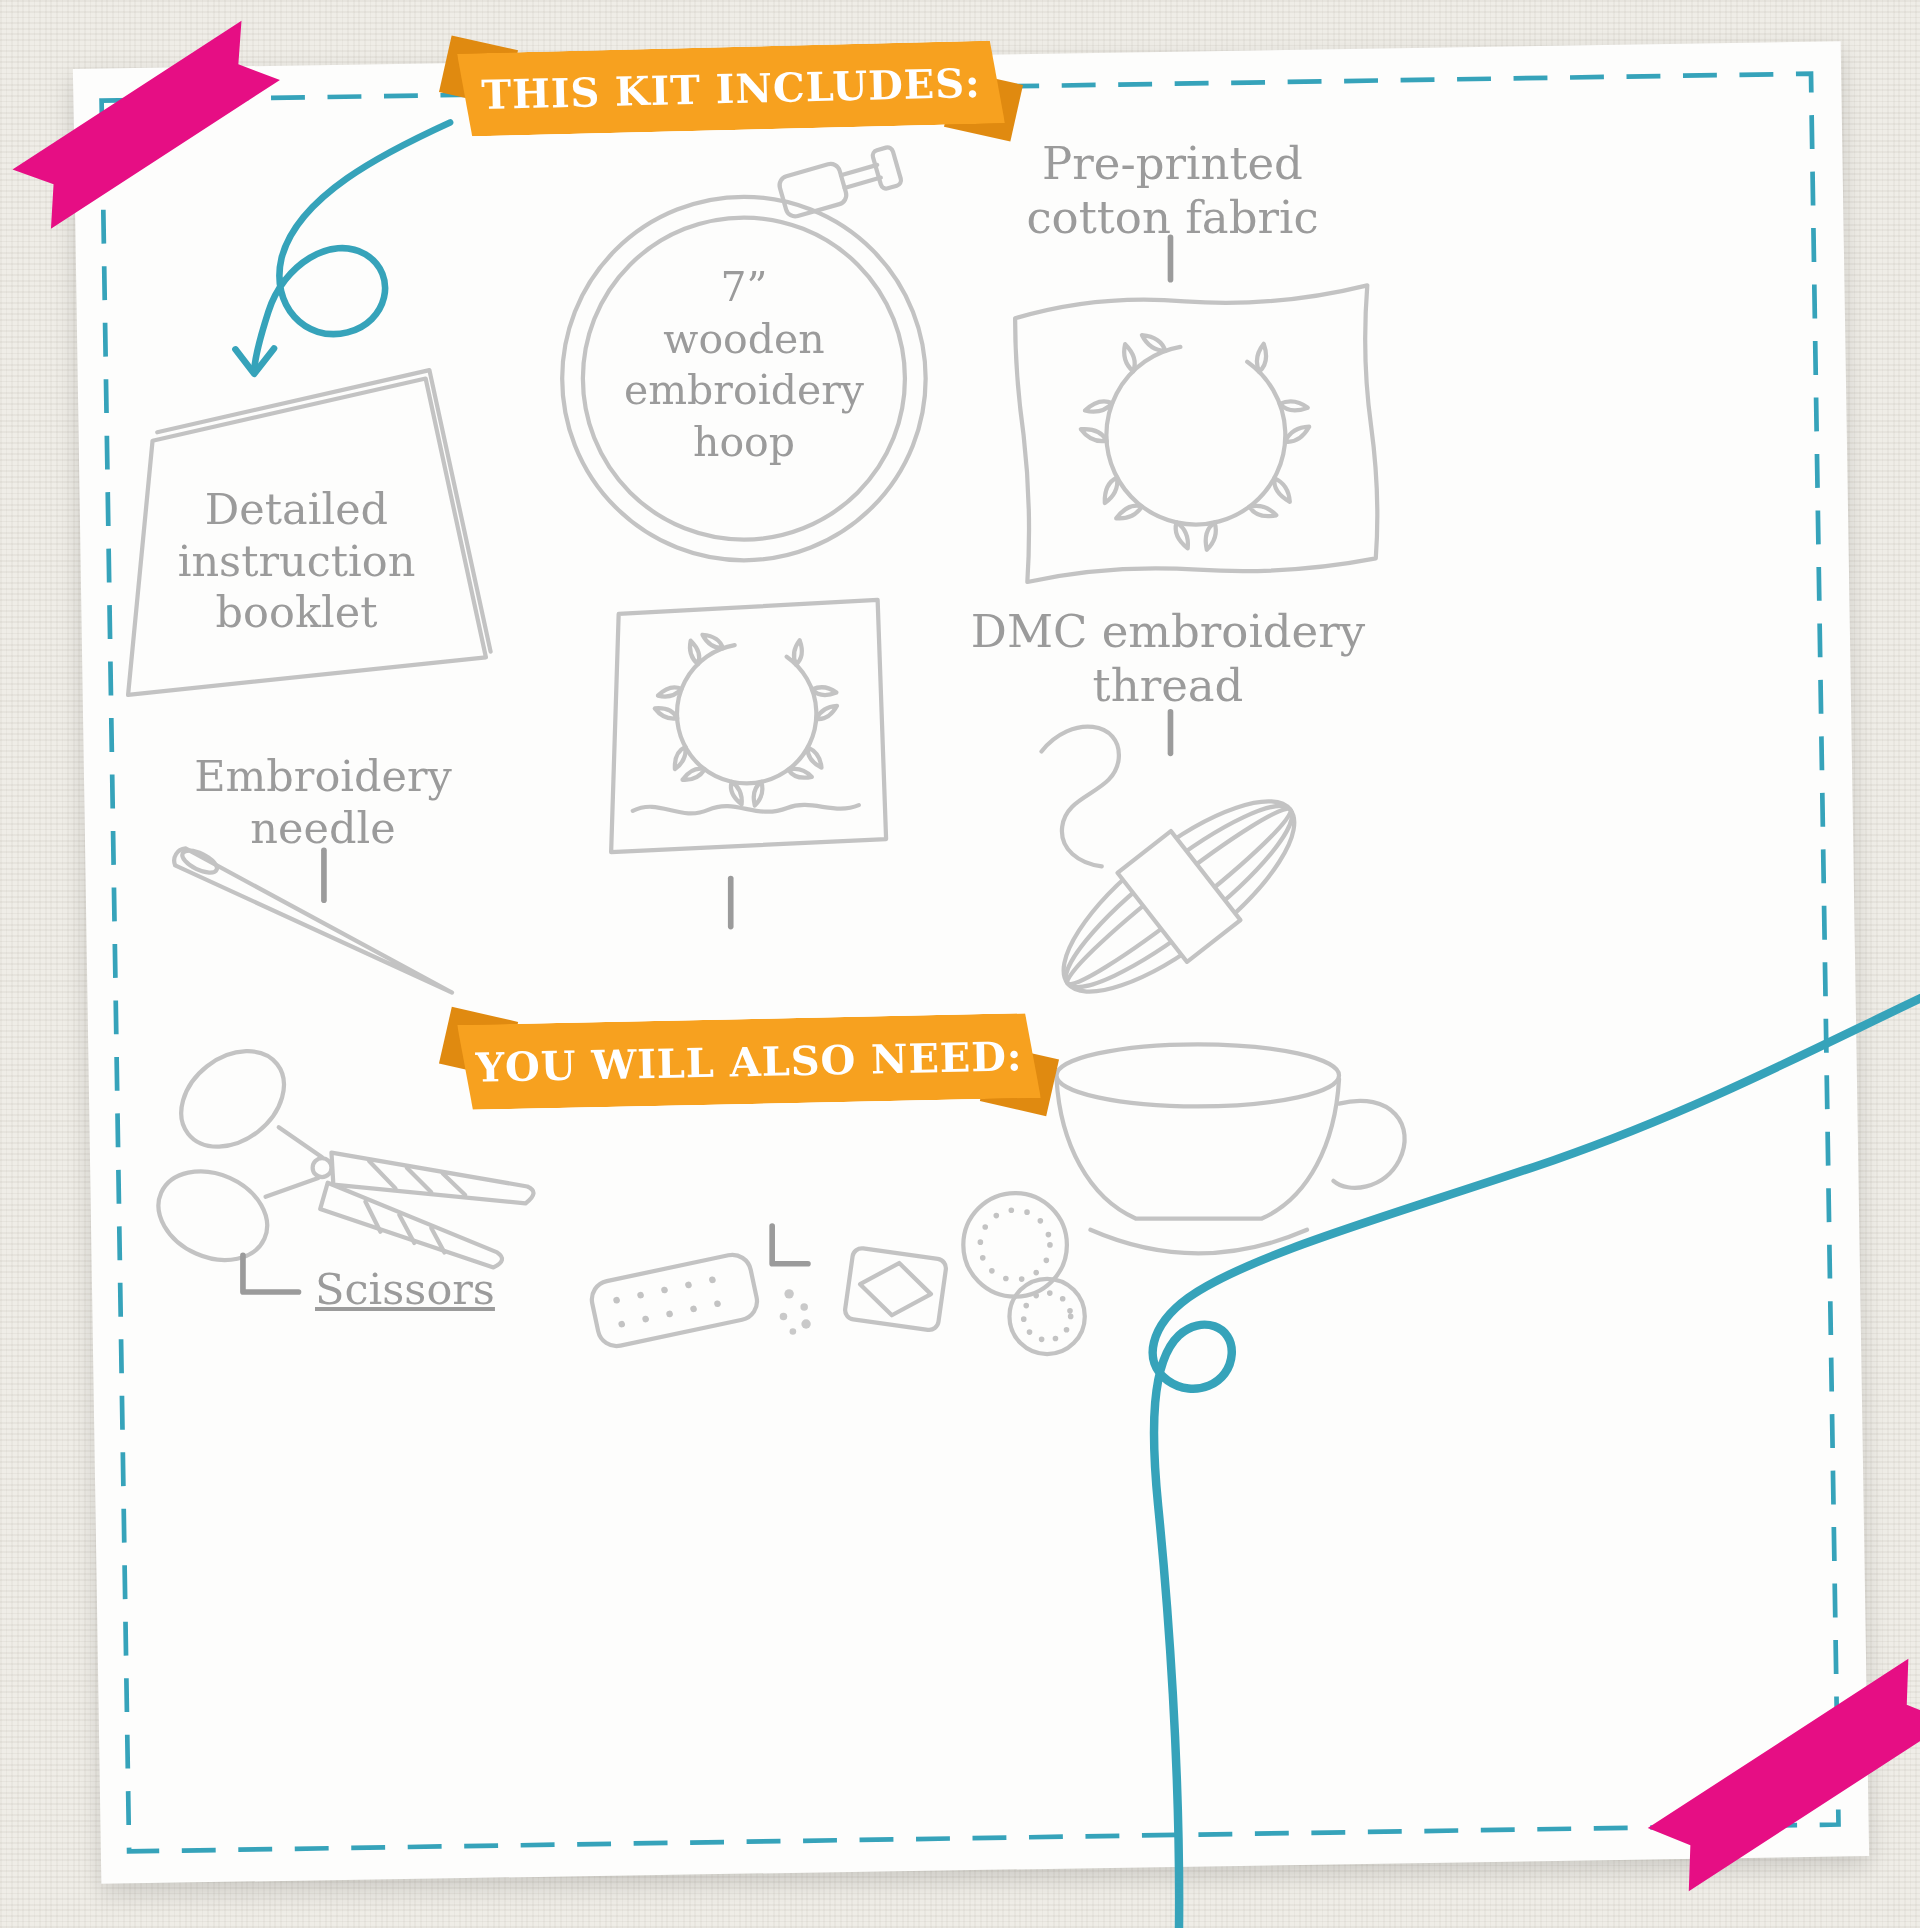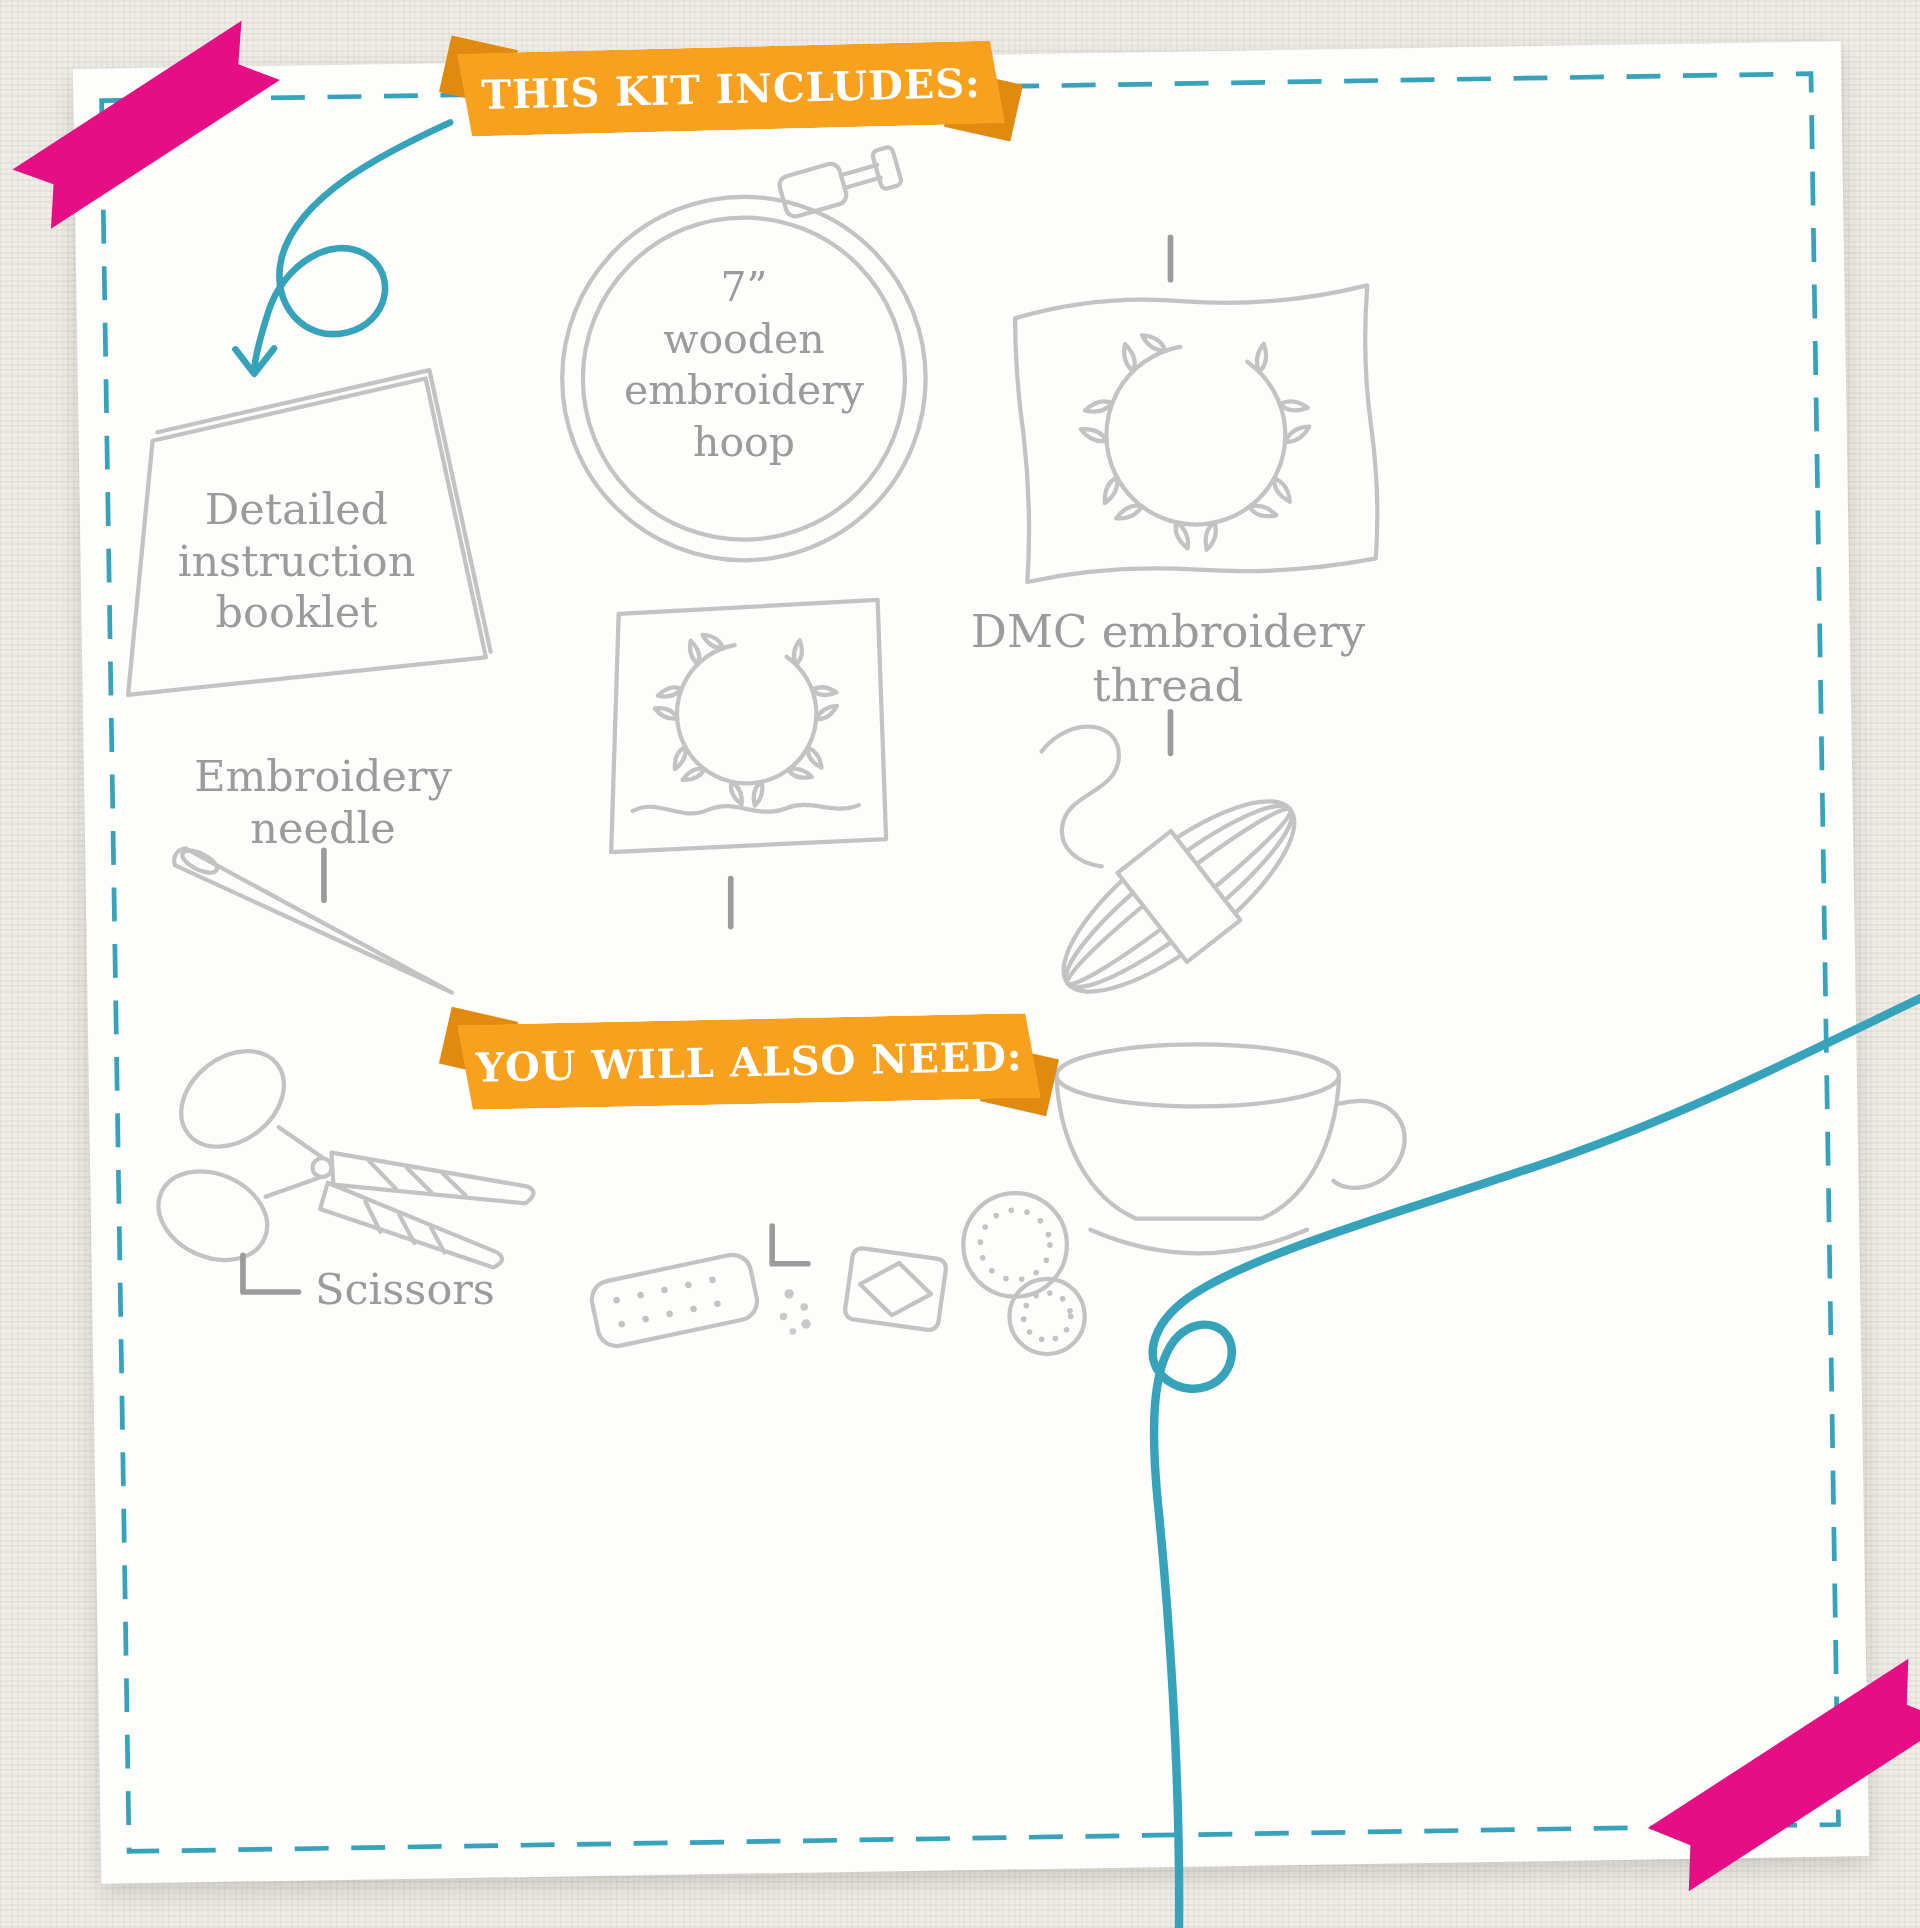--- a/index.html
+++ b/index.html
@@ -207,34 +207,36 @@
   </div>
 
   <div class="ribbon-wrap" style="left:458px; top:1019px; width:582px; height:85px; transform:rotate(-1.2deg);">
     <div class="ribbon-tail left"></div>
     <div class="ribbon-tail right"></div>
     <div class="ribbon-band">
       <span>YOU WILL ALSO NEED:</span>
     </div>
   </div>
 
+  <div class="label big" style="left:951px; top:137px; width:443px;">Pre-printed
+cotton fabric</div>
 
   <div class="label" style="left:565px; top:262px; width:358px; font-size:41px; line-height:1.26;">7”
 wooden
 embroidery
 hoop</div>
 
   <div class="label" style="left:141px; top:452px; width:311px;margin-top:32px;">Detailed
 instruction
 booklet</div>
 
   <div class="label big" style="left:942px; top:605px; width:452px;">DMC embroidery
 thread</div>
 
   <div class="label" style="left:158px; top:751px; width:330px;">Embroidery
 needle</div>
 
 
 
-  <div class="label left" style="left:315px; top:1264px; width:235px;">Scissors</div>
+  <div class="label left" style="left:315px; top:1264px; width:235px;text-decoration:underline;">Scissors</div>
 
 </div>
 
 
 </body></html>

